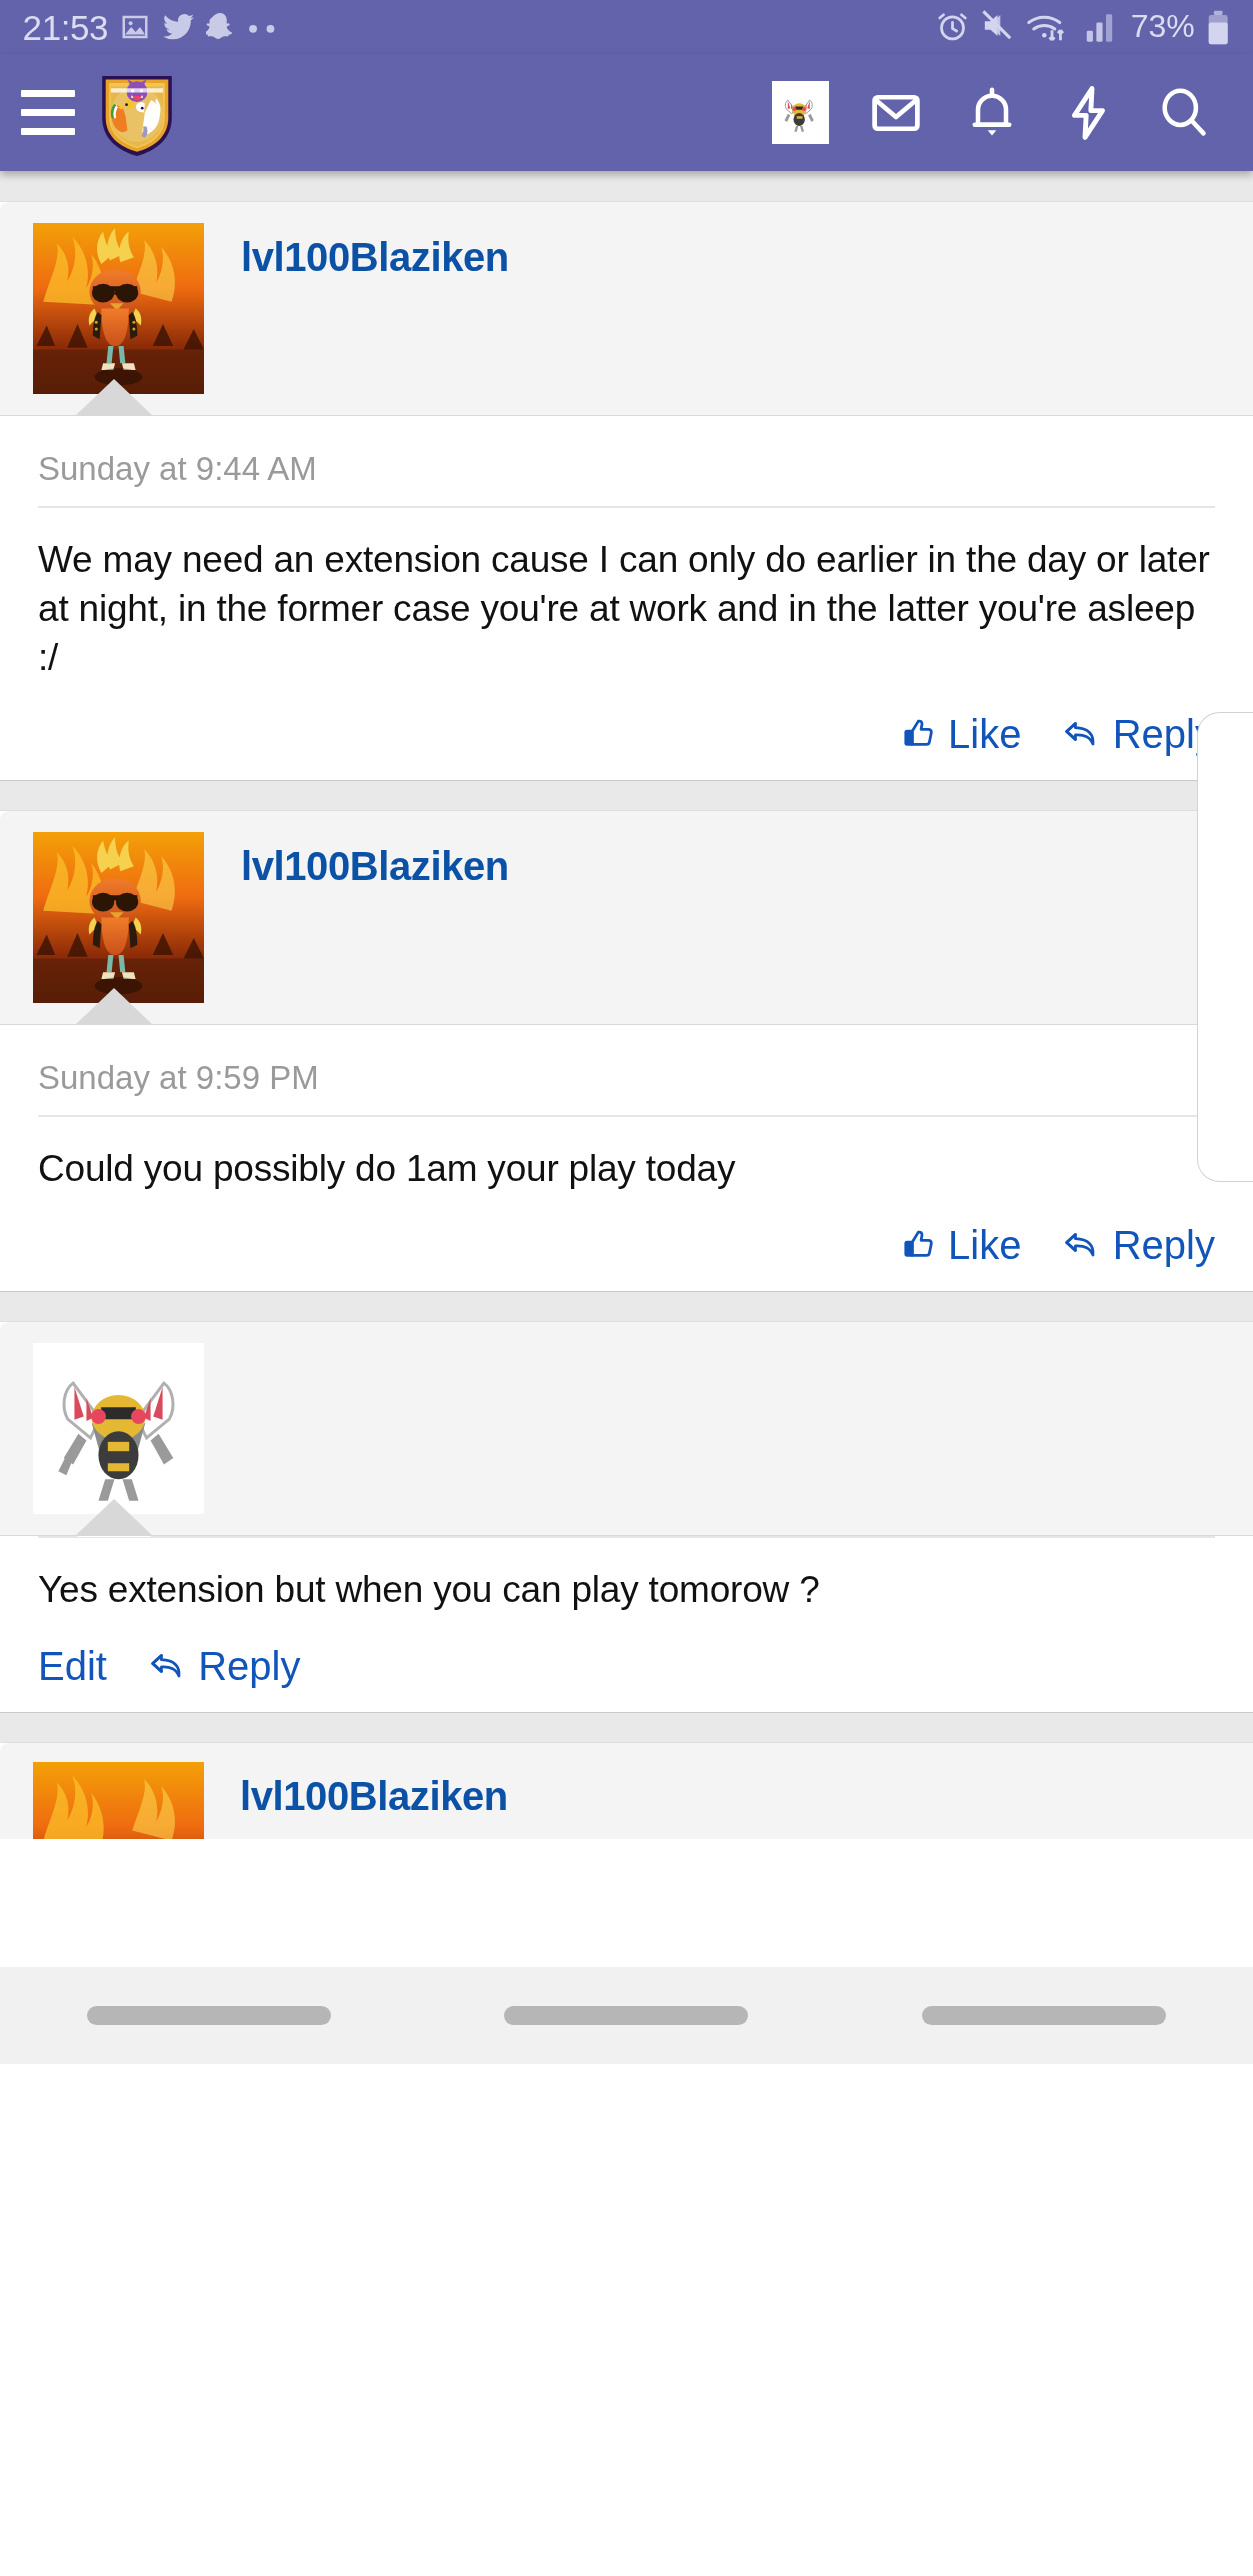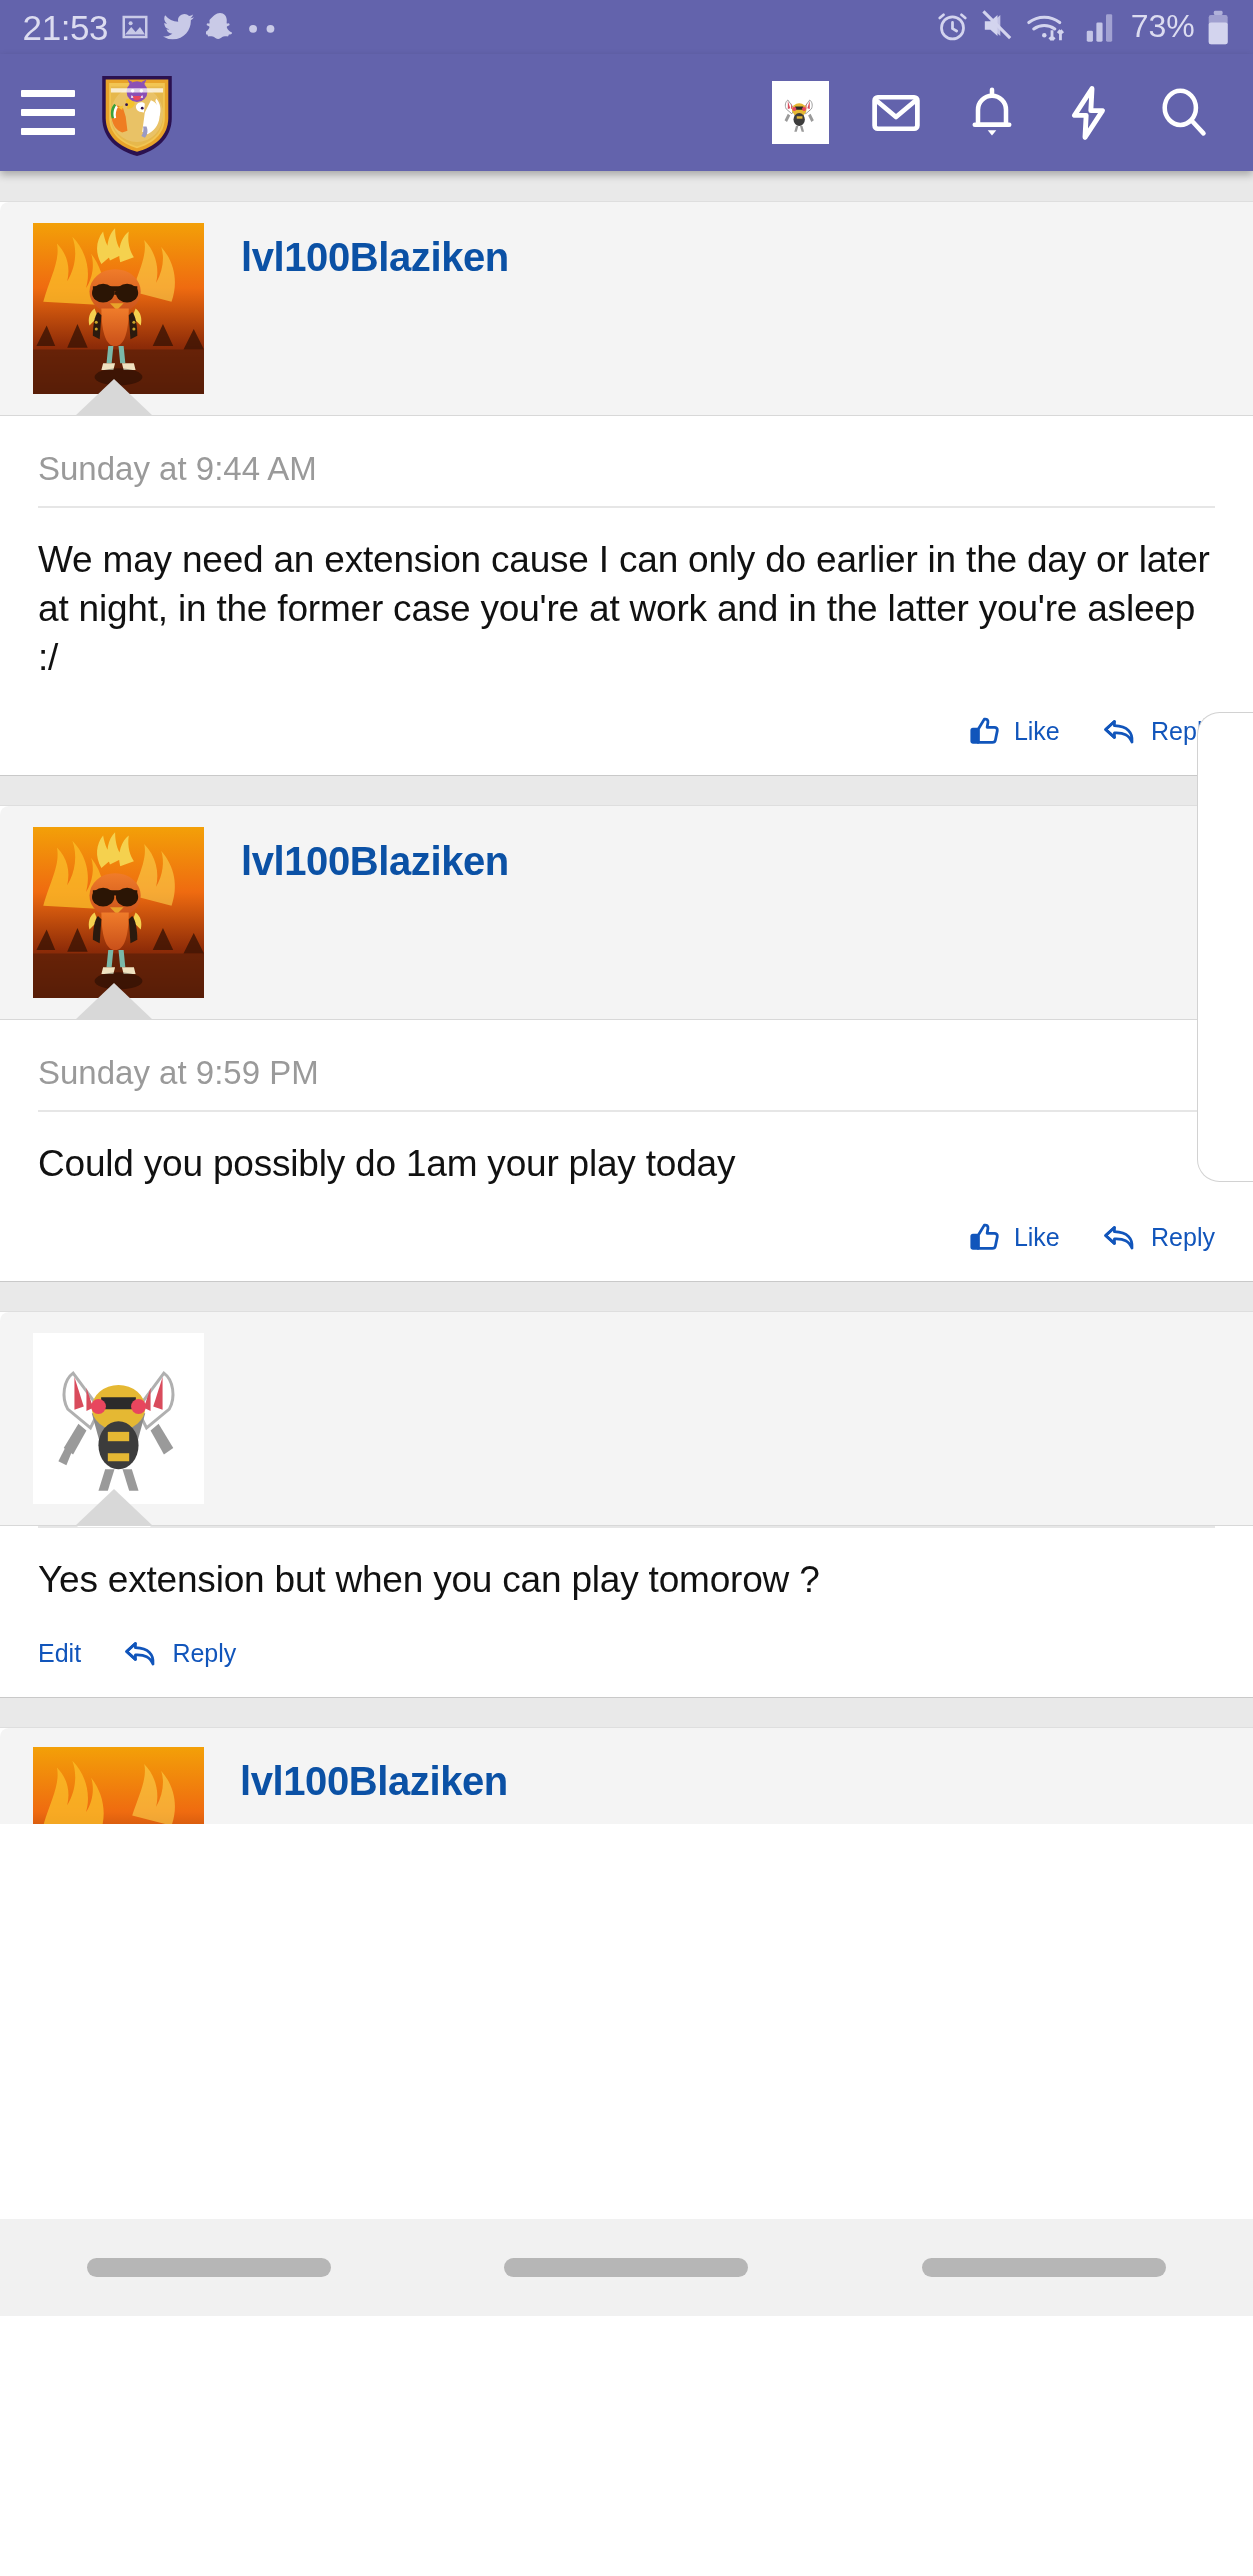--- a/index.html
+++ b/index.html
@@ -2,21 +2,21 @@
 <html style="font-size:14px"><head>
 <meta charset="utf-8">
 <style>
   * { margin:0; padding:0; box-sizing:border-box; }
   html, body {
     width:1253px; height:2576px;
     background:#ffffff;
     font-family:"Liberation Sans", sans-serif;
     overflow:hidden;
   }
-  #screen { position:relative; width:1253px; height:2316px; overflow:hidden; background:#fff; }
+  #screen { position:relative; width:1253px; height:2064px; overflow:hidden; background:#fff; }
 
   
   .statusbar {
     position:relative; height:54px; background:#6363ac;
     display:flex; align-items:center; padding:0 22.6px;
     color:#d7d8ef;
   }
   .sb-left { display:flex; align-items:center; gap:12.2px; flex:0 0 auto; }
   .sb-time { font-size:35px; font-weight:400; letter-spacing:-0.4px; color:#dcdcf0; line-height:1; }
   .sb-right { margin-left:auto; display:flex; gap:11.3px; }
@@ -87,21 +87,21 @@
 
   .post-msg {
     padding:28px 38px 8.7px 38px;
     font-size:37px; color:#111; line-height:1.32;
     letter-spacing:-0.2px;
   }
 
   .post-actions {
     display:flex; 
     padding:22.6px 38px 26px 38px;
-    font-size:25px; color:#1155bb;
+    font-size:40px; color:#1155bb;
   }
   .act { display:flex; align-items:center; gap:11.3px; color:#1155bb; text-decoration:none; white-space:nowrap; }
   .act.right { margin-left:auto; }
   .act + .act { margin-left:42px; }
   .act.right + .act.right { margin-left:42px; }
   .act-label { line-height:1; }
   .spacer { margin-left:auto; }
 
   
   .post-partial { position:relative; background:#f4f4f4; height:96px; overflow:hidden; border-top-left-radius:8.7px; }

